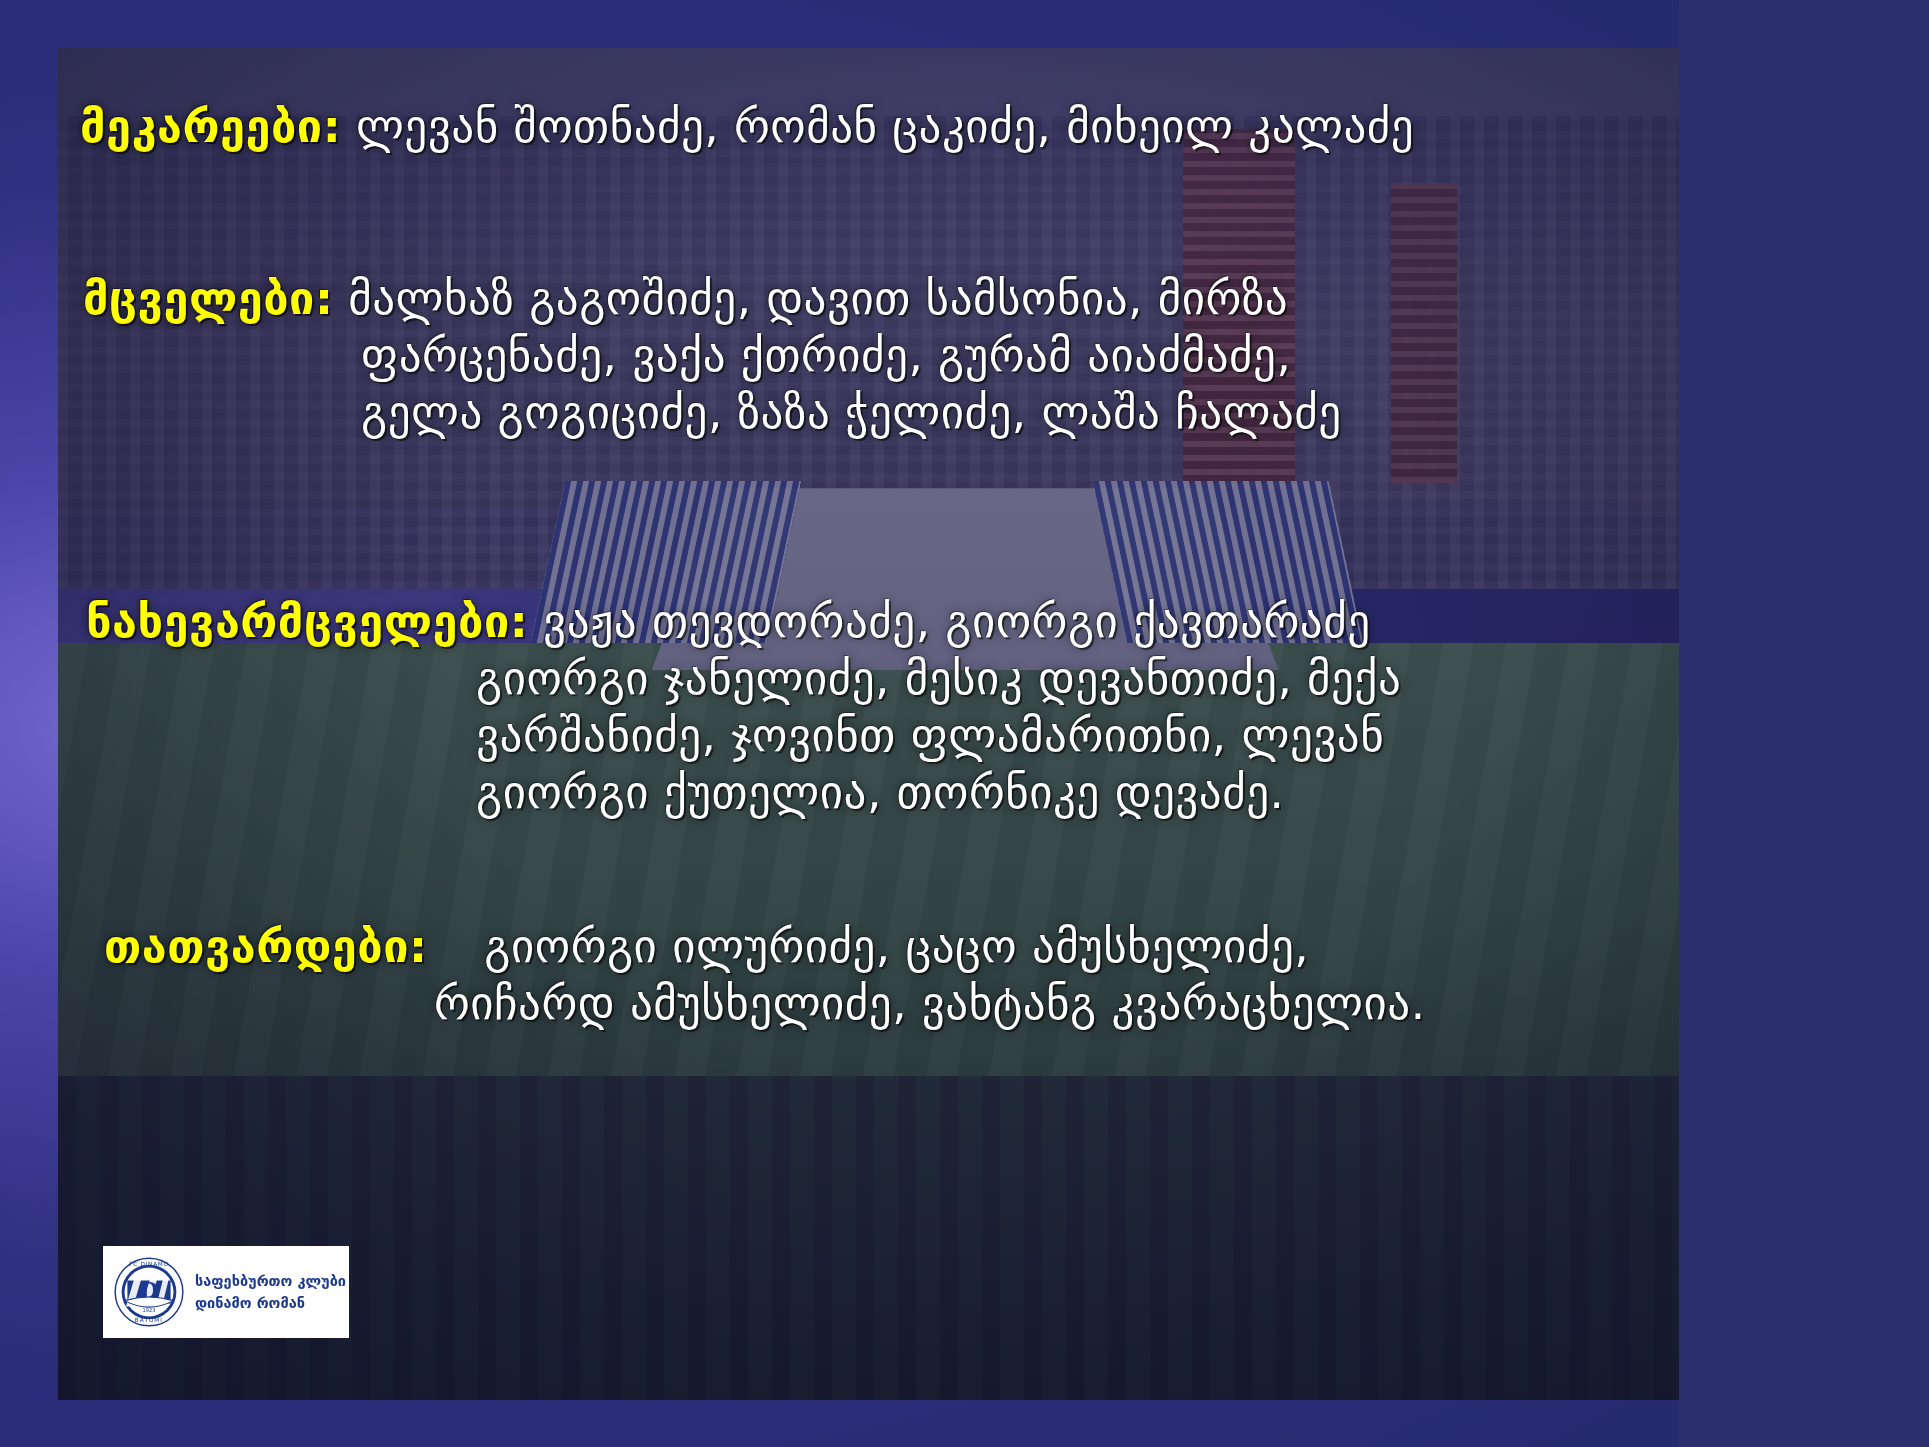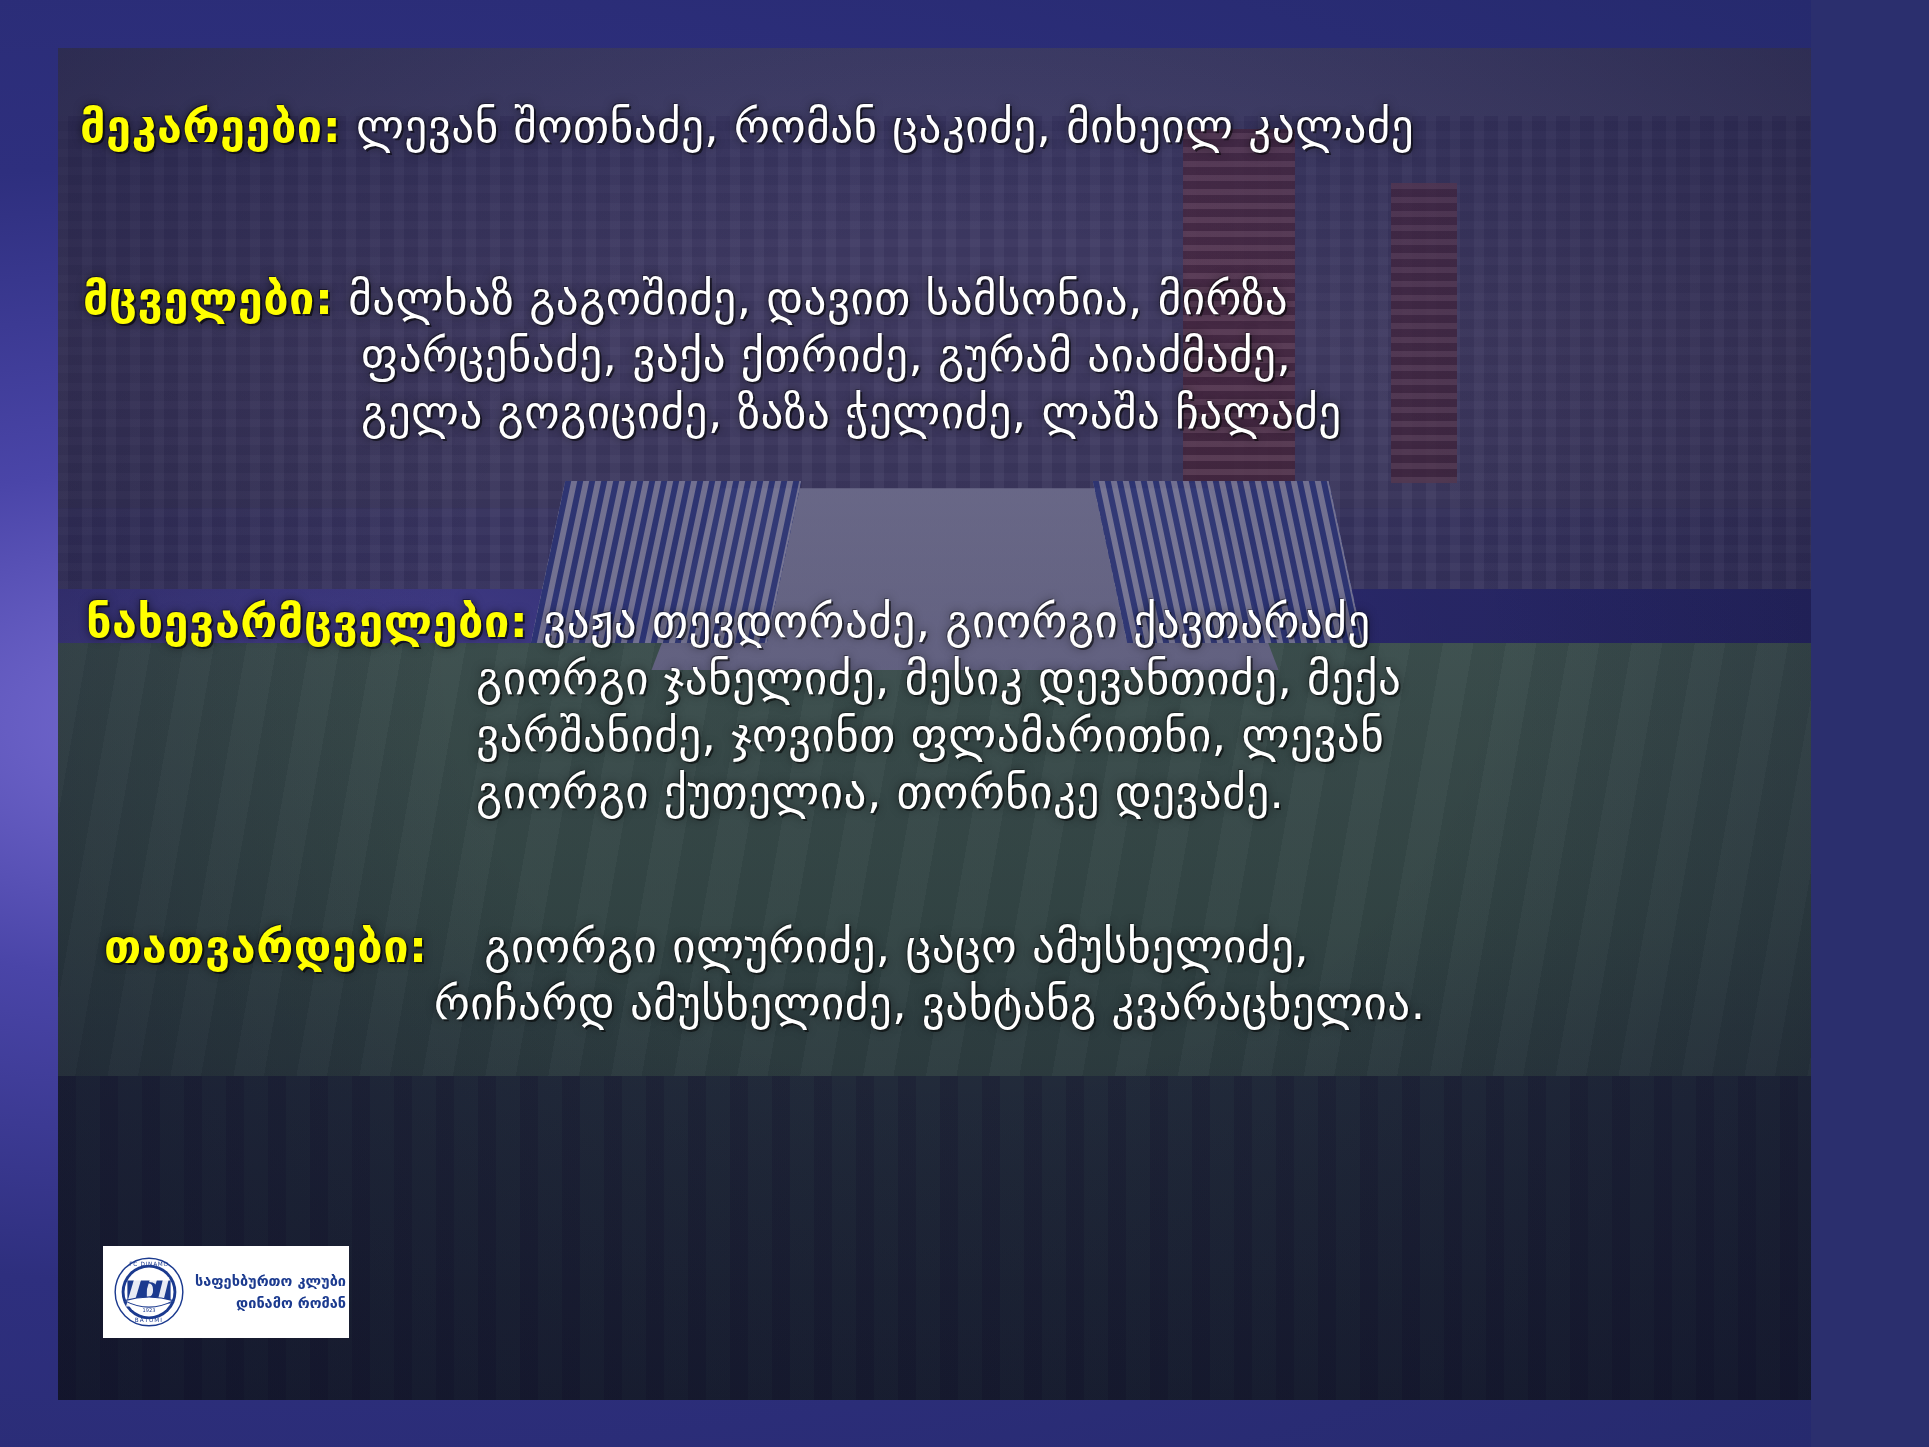--- a/index.html
+++ b/index.html
@@ -10,21 +10,21 @@
   body {
     width: 1929px;
     height: 1447px;
     overflow: hidden;
     font-family: "DejaVu Sans", "Liberation Sans", sans-serif;
   }
 
   
   .slide {
     position: relative;
-    width: 1811px;
+    width: 1679px;
     height: 1447px;
     overflow: hidden;
     
     background:
       radial-gradient(ellipse at 14% 50%, #7b6fd6 0%, #4a45a8 26%, #2e2f7e 55%, #262a6e 100%),
       linear-gradient(90deg, #6b63c9 0%, #3b3a92 20%, #2c2d78 60%, #4b48a6 100%);
   }
 
   
   .photo {
@@ -164,21 +164,20 @@
     flex-direction: column;
     justify-content: center;
     gap: 7px;
   }
   .logo-text div {
     color: #1b3a8f;
     font-size: 14.5px;
     font-weight: bold;
     line-height: 1;
     white-space: nowrap;
-    text-align: right;
   }
 </style>
 </head>
 <body>
 
 <div class="slide">
 
   <div class="photo">
     <div class="photo-sky"></div>
     <div class="photo-town"></div>

